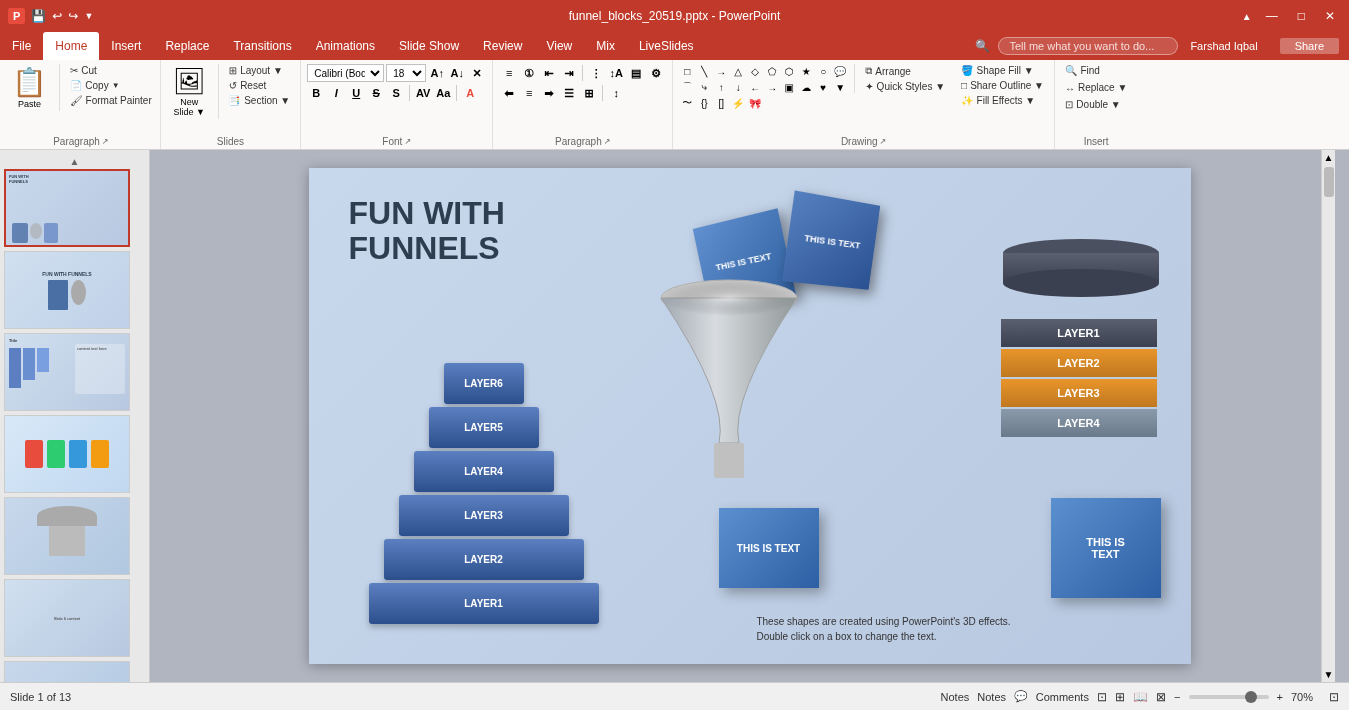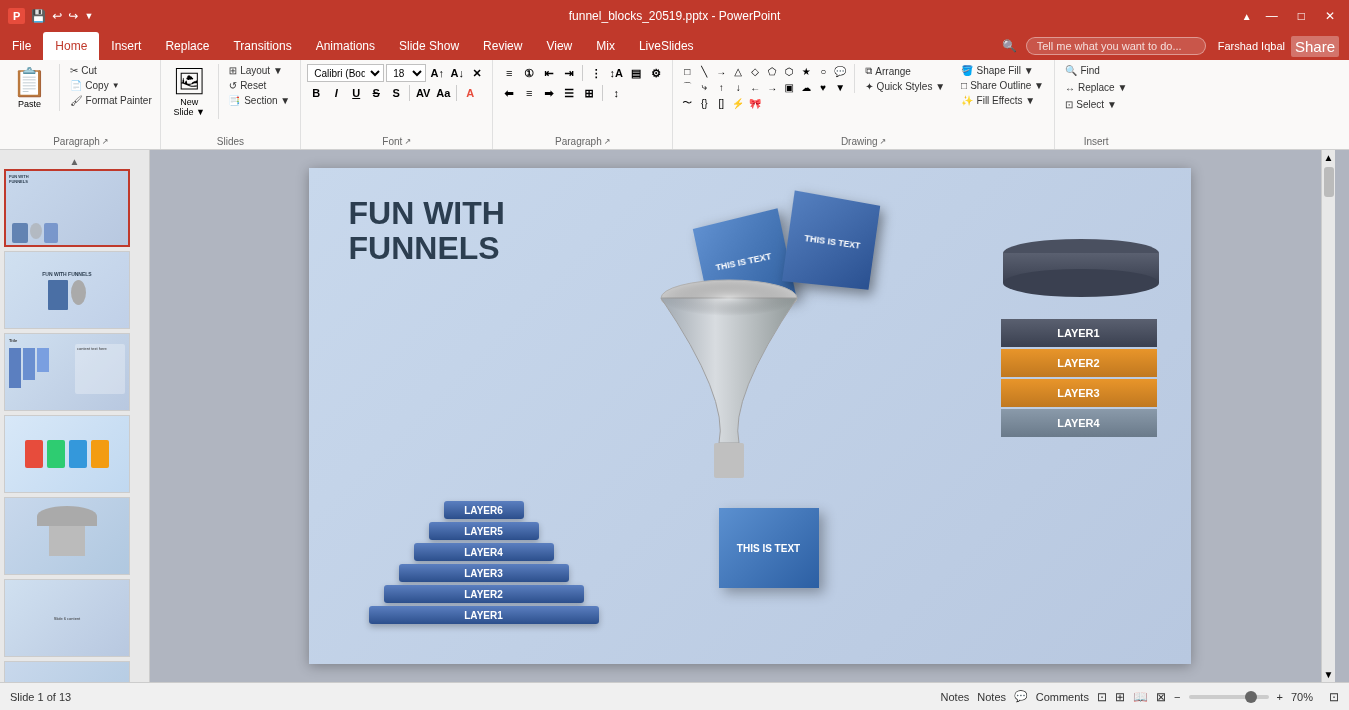--- a/index.html
+++ b/index.html
@@ -49,21 +49,21 @@
     .menu-search input {
       background: #d44;
       border: 1px solid rgba(255,255,255,0.4);
       border-radius: 12px;
       padding: 2px 10px;
       color: white;
       font-size: 11px;
       width: 160px;
     }
     .menu-search input::placeholder { color: rgba(255,255,255,0.8); }
-    .user-area { display: flex; align-items: center; gap: 6px; color: white; font-size: 12px; }
+    .user-area { display: flex; align-items: center; gap: 22px; color: white; font-size: 12px; }
 
     
     #ribbon {
       height: 90px;
       background: #faf9f8;
       border-bottom: 1px solid #d0d0d0;
       display: flex;
       align-items: stretch;
     }
     .ribbon-group {
@@ -182,21 +182,21 @@
       display: flex;
       align-items: center;
       justify-content: center;
       font-size: 10px;
       cursor: pointer;
       border-radius: 1px;
     }
 
     .dropdown-arrow { font-size: 8px; }
     .pyramid-layer {
-      height: 18px;
+      height: 41px;
       background: linear-gradient(180deg, #5b7fc0 0%, #2c4f8c 100%);
       display: flex;
       align-items: center;
       justify-content: center;
       color: white;
       font-size: 10px;
       font-weight: bold;
       border-radius: 3px;
       box-shadow: 0 3px 6px rgba(0,0,0,0.25);
     }
@@ -313,21 +313,21 @@
   <div class="menu-item">Review</div>
   <div class="menu-item">View</div>
   <div class="menu-item">Mix</div>
   <div class="menu-item">LiveSlides</div>
   <div class="menu-search">
     <span style="color:white;font-size:12px;">🔍</span>
     <input type="text" placeholder="Tell me what you want to do..." style="background: rgba(255, 255, 255, 0.15); border: 1px solid rgba(255, 255, 255, 0.4); border-radius: 12px; padding: 2px 10px; color: white; font-size: 11px; width: 180px;">
   </div>
   <div class="user-area" style="padding-right:10px;">
     <span style="color:white;cursor:pointer;font-size:11px;">Farshad Iqbal</span>
-    <span style="background:rgba(255,255,255,0.3);color:white;padding:2px 4px;border-radius:2px;cursor:pointer;font-size:15px;">Share</span>
+    <span style="background:rgba(255,255,255,0.3);color:white;padding:2px 15px;border-radius:2px;cursor:pointer;font-size:11px;">Share</span>
   </div>
 </div>
 
 <div id="ribbon">
 
   <div class="ribbon-group" style="padding-right:4px;">
     <div class="ribbon-group-content">
       <div style="display:flex;flex-direction:column;align-items:center;border-right:1px solid #ddd;padding-right:6px;margin-right:4px;">
         <div style="display:flex;flex-direction:column;align-items:center;cursor:pointer;padding:2px 6px;">
           <span style="font-size:28px;">📋</span>
@@ -523,21 +523,21 @@
         <div class="ribbon-small-btn">
           <span>🔍</span>
           <span>Find</span>
         </div>
         <div class="ribbon-small-btn">
           <span>↔</span>
           <span>Replace ▼</span>
         </div>
         <div class="ribbon-small-btn">
           <span>⊡</span>
-          <span>Select ▼</span>
+          <span>Double ▼</span>
         </div>
       </div>
     </div>
     <div class="ribbon-group-label">Insert</div>
   </div>
 
 </div>
 
 <div id="main-area" style="height:calc(710px - 32px - 28px - 90px - 28px);display:flex;">
 
@@ -710,21 +710,29 @@
         
         <div style="width:156px;height:28px;background:linear-gradient(180deg,#5a6070,#3a4050);display:flex;align-items:center;justify-content:center;color:white;font-size:11px;font-weight:bold;margin-top:-2px;">LAYER1</div>
         
         <div style="width:156px;height:28px;background:linear-gradient(180deg,#e8952a,#c07820);display:flex;align-items:center;justify-content:center;color:white;font-size:11px;font-weight:bold;margin-top:2px;">LAYER2</div>
         
         <div style="width:156px;height:28px;background:linear-gradient(180deg,#e8952a,#c07820);display:flex;align-items:center;justify-content:center;color:white;font-size:11px;font-weight:bold;margin-top:2px;">LAYER3</div>
         
         <div style="width:156px;height:28px;background:linear-gradient(180deg,#8a9aaa,#6a7a8a);display:flex;align-items:center;justify-content:center;color:white;font-size:11px;font-weight:bold;margin-top:2px;">LAYER4</div>
       </div>
 
-
+      <div class="right-box-below" style="right:30px;">
+        <span style="white-space:pre;">THIS IS
+TEXT</span>
+      </div>
+
+      <div class="slide-note">
+        <span style="white-space:pre;">These shapes are created using PowerPoint's 3D effects.
+Double click on a box to change the text.</span>
+      </div>
 
     </div>
   </div>
 
 </div>
 
 <div id="status-bar">
   <span>Slide 1 of 13</span>
   <div class="right">
     <span style="cursor:pointer;display:flex;align-items:center;gap:3px;">Notes</span>

